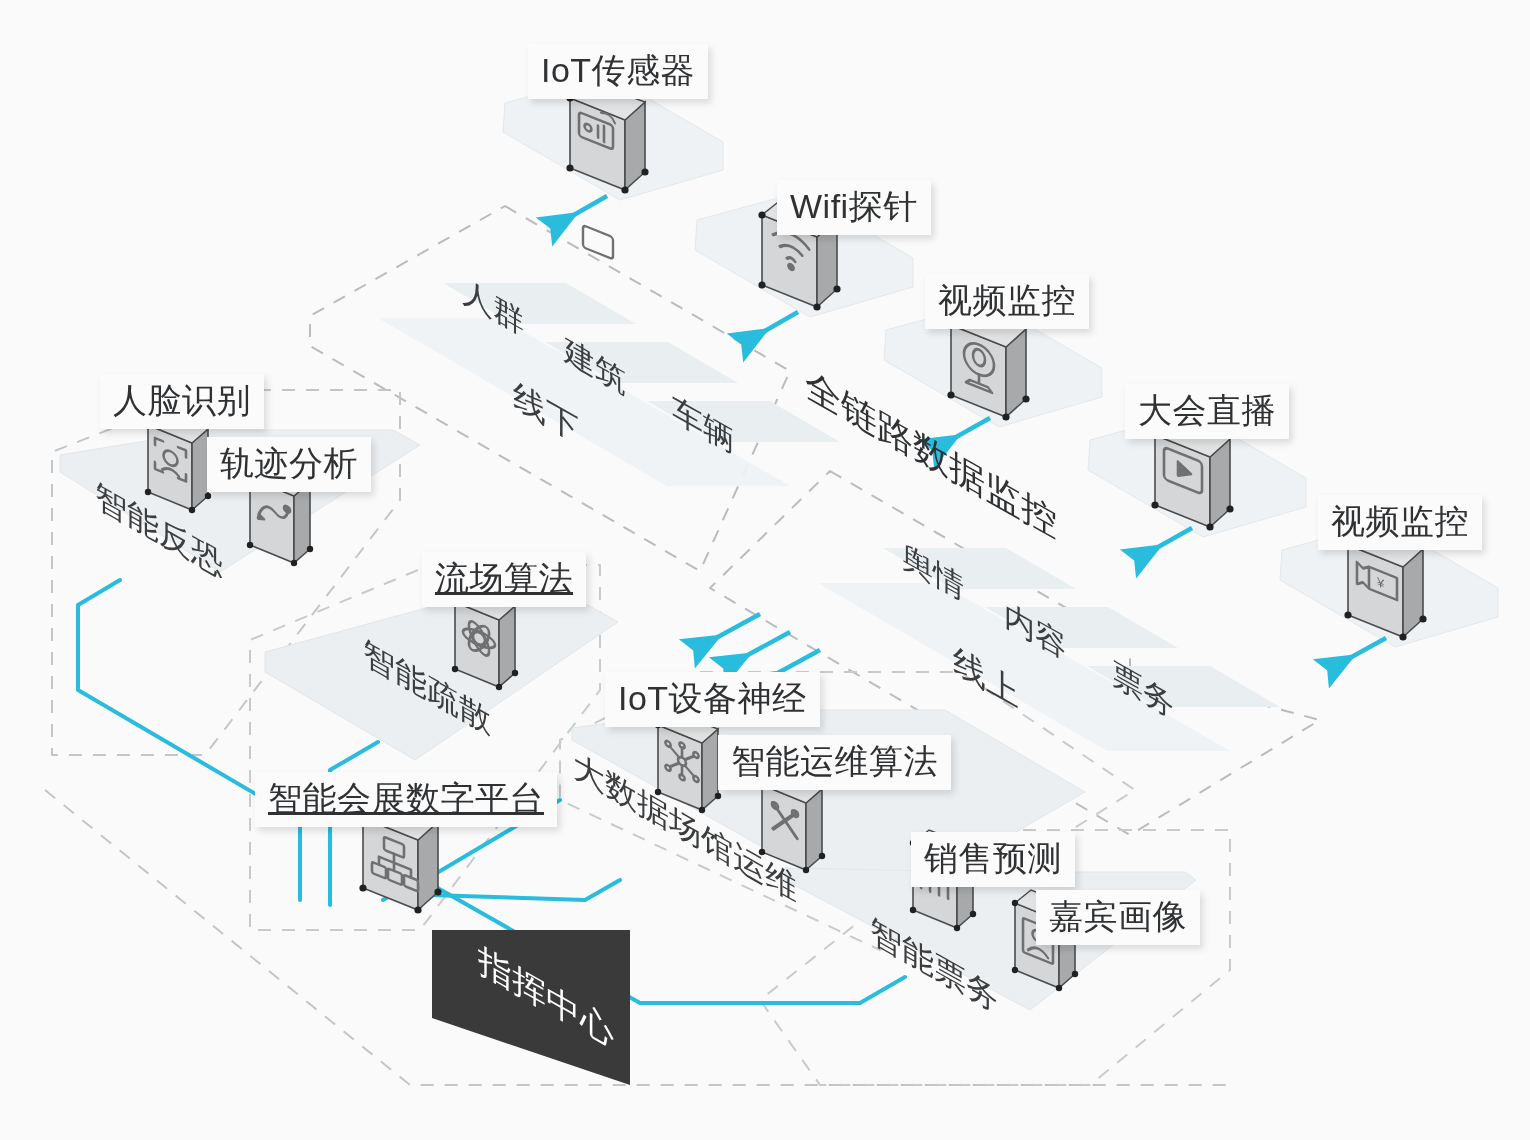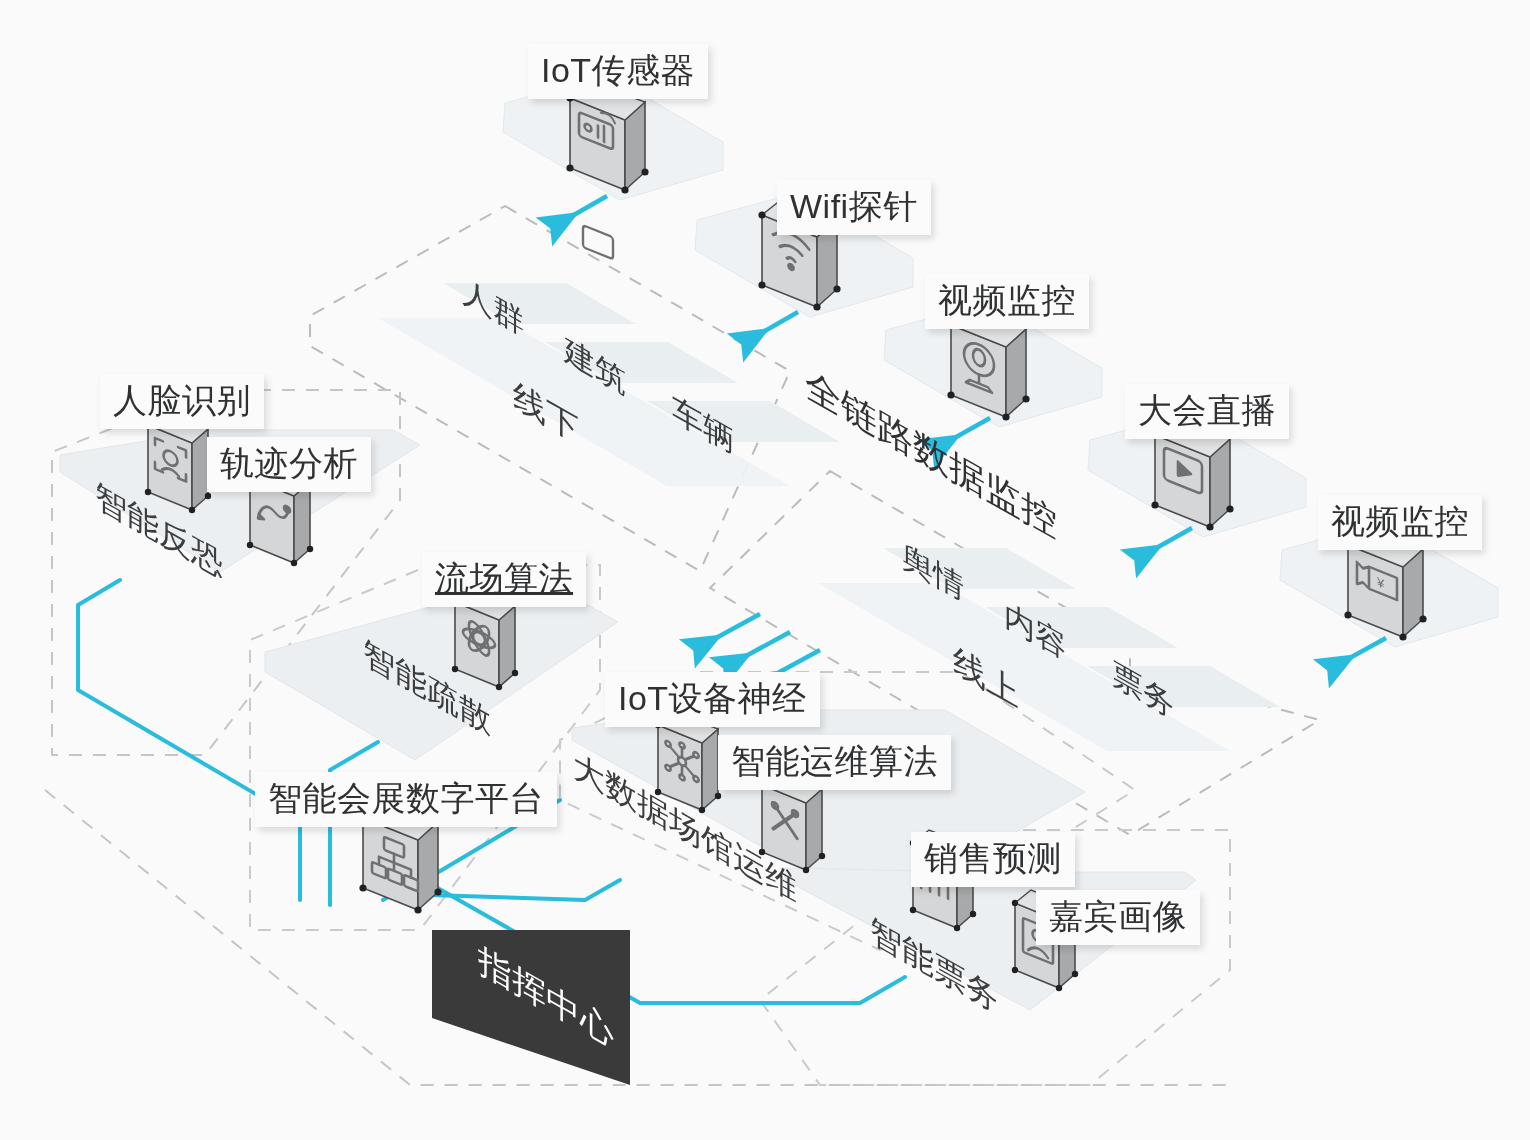--- a/index.html
+++ b/index.html
@@ -394,15 +394,15 @@
 <div class="chip" style="left:422px;top:552px;text-decoration:underline;">流场算法</div>
 
 <div class="chip" style="left:605px;top:672px;">IoT设备神经</div>
 
 <div class="chip" style="left:718px;top:735px;">智能运维算法</div>
 
 <div class="chip" style="left:875px;top:832px;margin-left:36px;">销售预测</div>
 
 <div class="chip" style="left:988px;top:890px;margin-left:48px;">嘉宾画像</div>
 
-<div class="chip" style="left:255px;top:772px;">智能会展数字平台</div>
+<div class="chip" style="left:255px;top:772px;text-decoration:underline;">智能会展数字平台</div>
 
 </div>
 
 </body></html>

